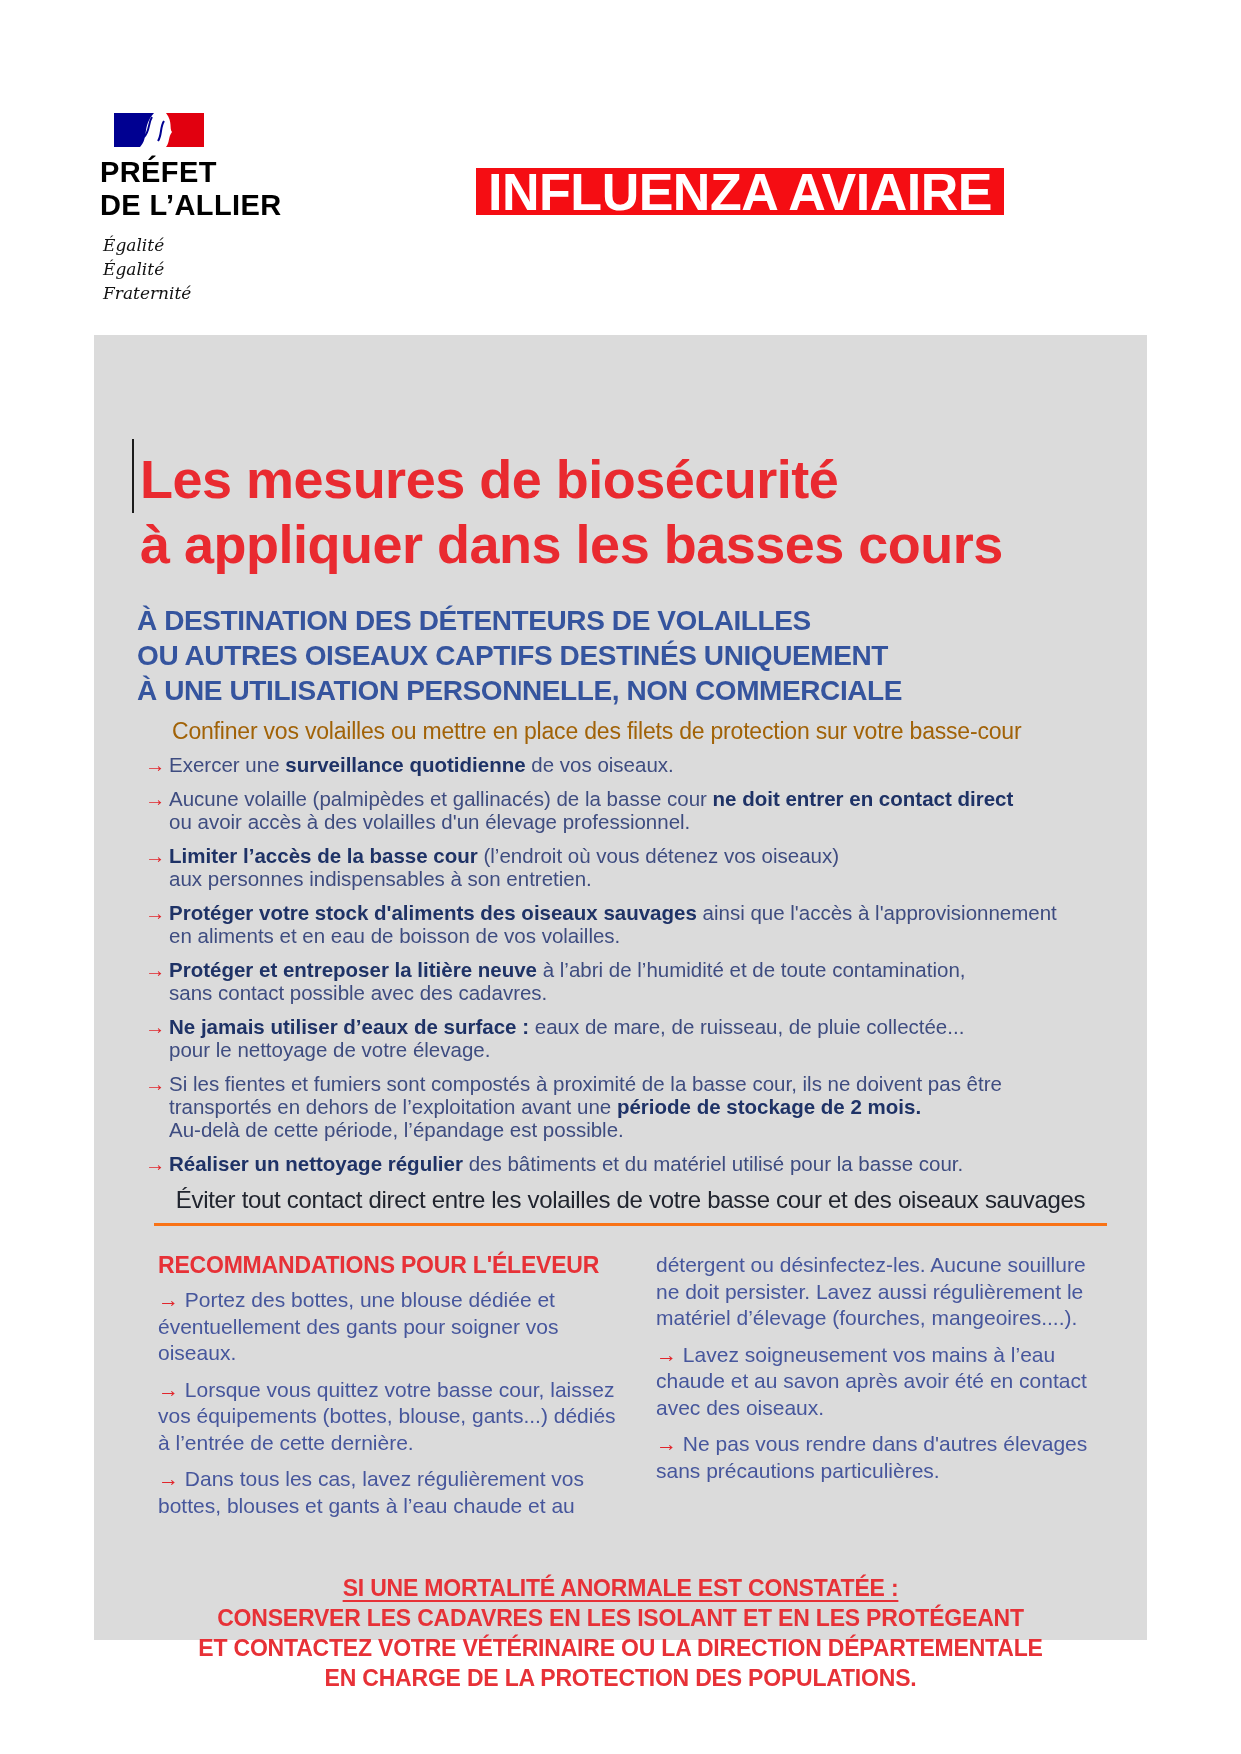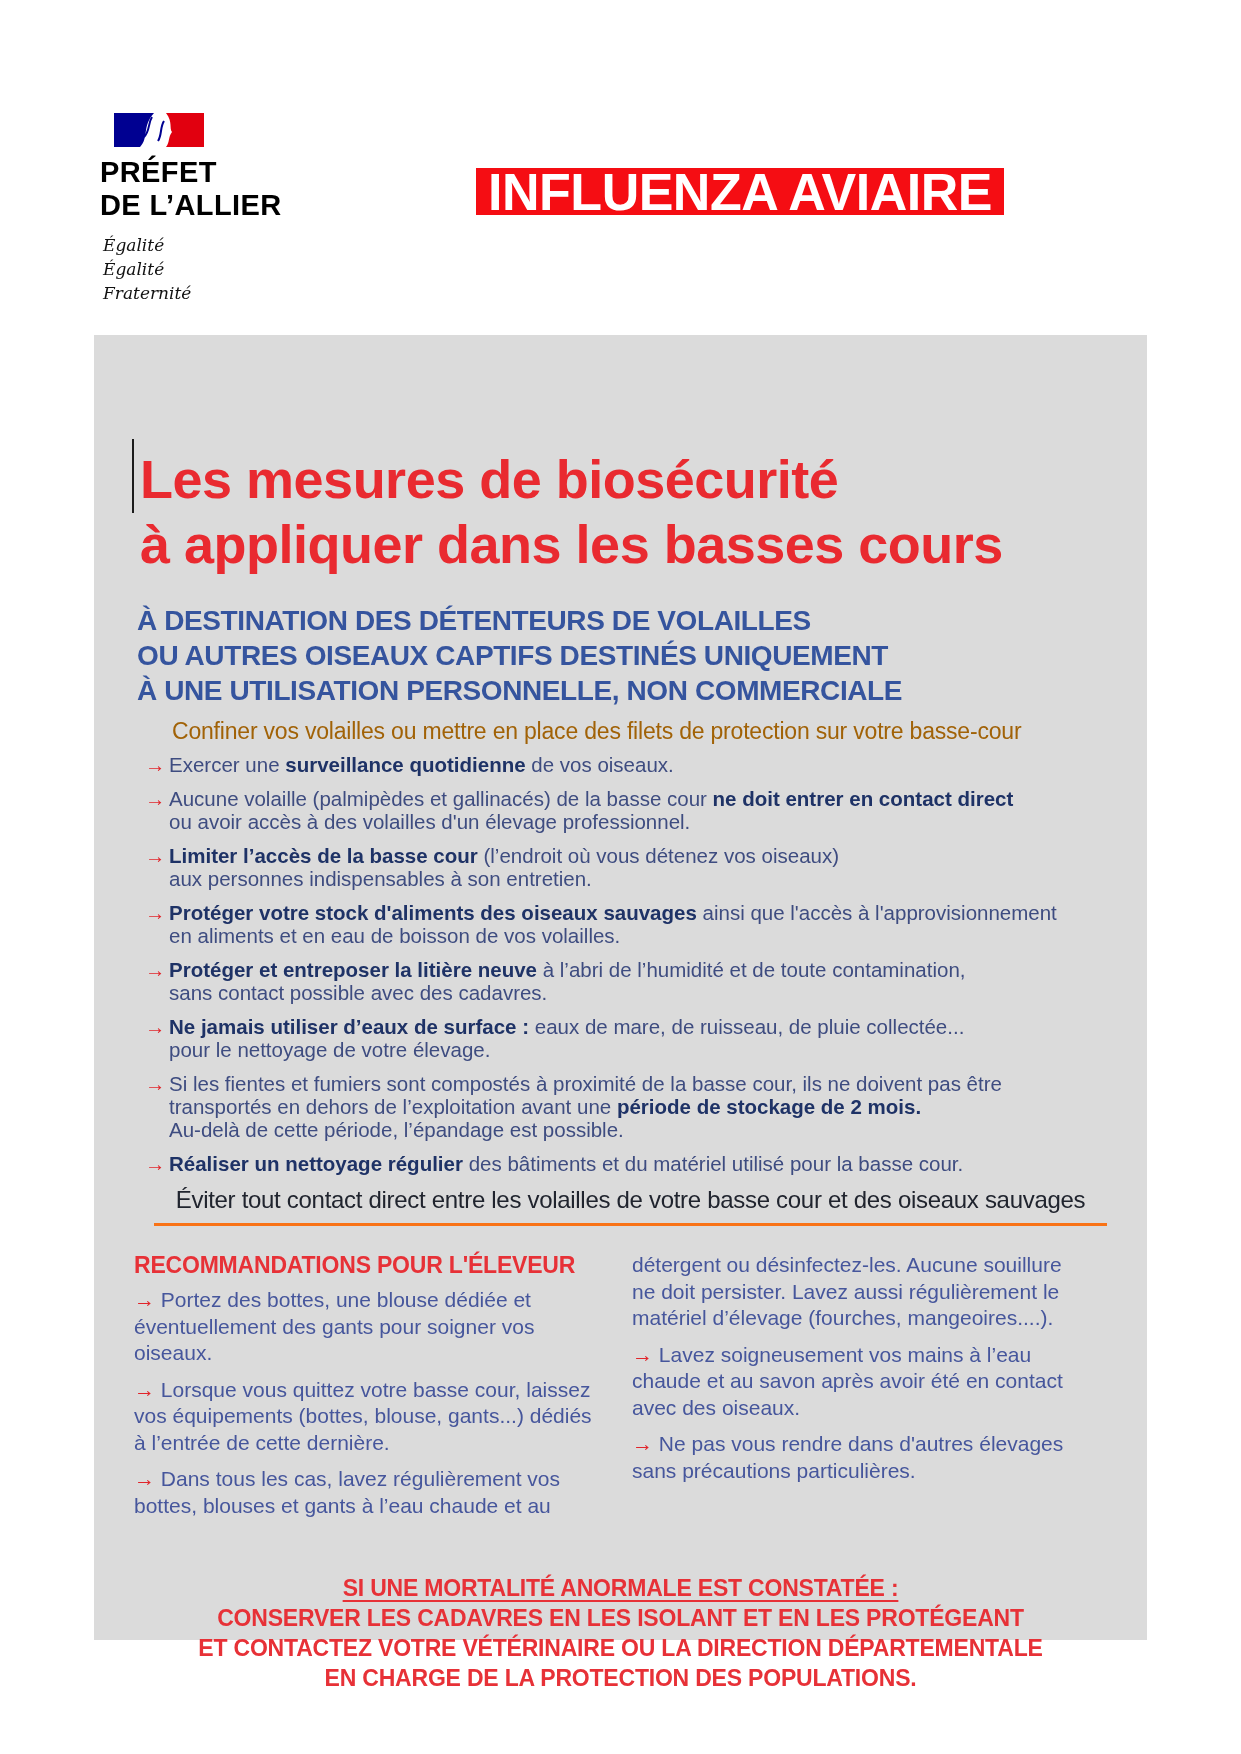--- a/index.html
+++ b/index.html
@@ -48,21 +48,21 @@
 
   .bullets { list-style:none; margin:8px 0 0 51px; width:960px; }
   .bullets li { display:flex; margin-bottom:11px; font-size:20.5px; line-height:23px; color:#3e4c80; }
   .bullets .arr { flex:0 0 24px; color:#e1252b; font-weight:700; }
   .bullets b { color:#1e3266; font-weight:700; }
   .ln { display:block; }
 
   .avoid-wrap { margin:4px 40px 0 60px; border-bottom:3px solid #f97316; padding-bottom:9px; }
   .avoid { text-align:center; color:#20242e; font-size:24px; letter-spacing:-.3px; }
 
-  .cols { display:flex; margin:26px 0 0 40px; gap:36px; }
+  .cols { display:flex; margin:26px 0 0 64px; gap:36px; }
   .col { width:462px; }
   .rec-heading { color:#e73137; font-size:23px; font-weight:700; letter-spacing:-.2px; margin-bottom:8px; }
   .col p { font-size:21px; line-height:26.5px; color:#46569c; margin-bottom:10px; }
   .col .arr { color:#e1252b; font-weight:700; }
 
   .footer { margin-top:44px; text-align:center; color:#e73137; font-size:23px;
             font-weight:700; line-height:30px; letter-spacing:-.2px; }
   .footer .u { text-decoration:underline; text-decoration-thickness:2px; text-underline-offset:4px; }
 </style>
 </head>

